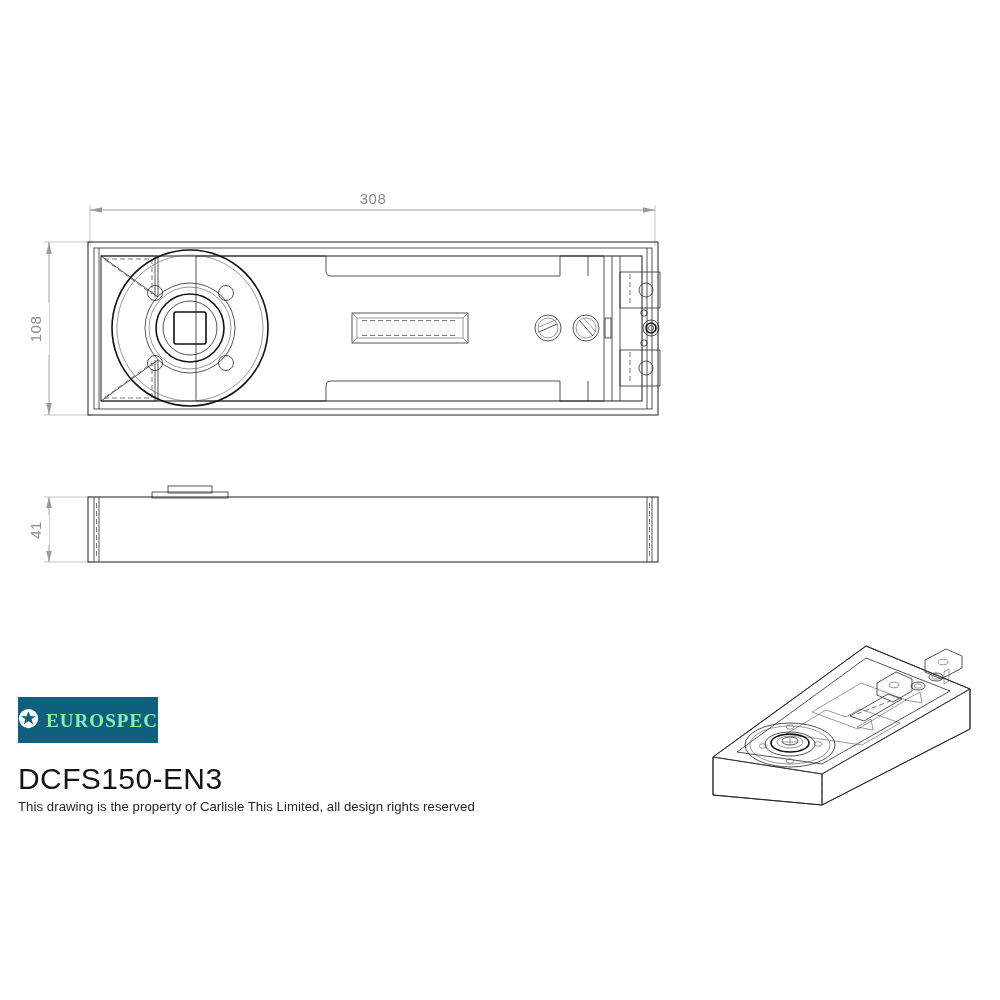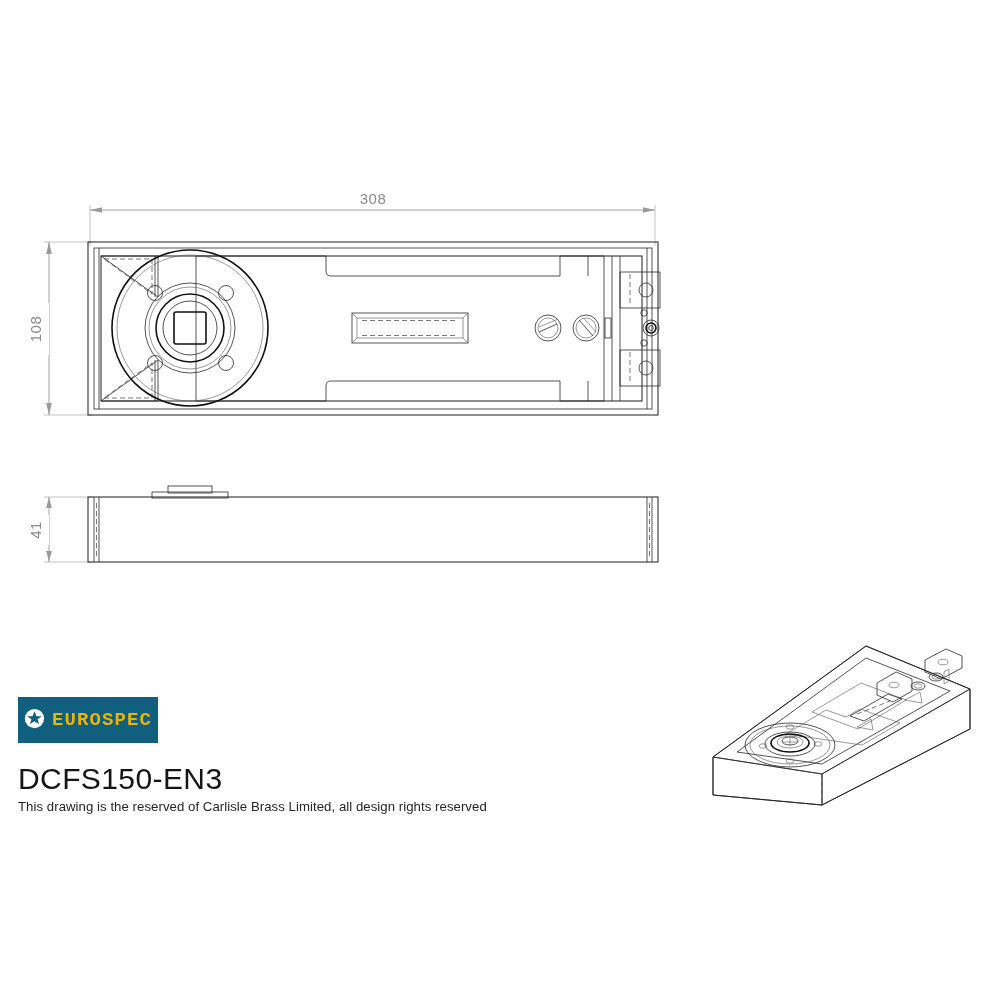--- a/index.html
+++ b/index.html
@@ -58,22 +58,22 @@
   #logo-badge {
     width: 140px;
     height: 46px;
     display: flex;
     align-items: center;
     justify-content: center;
     gap: 7px;
   }
   #logo-star-icon { display: block; }
   #logo-wordmark {
-    color: #eab308;
-    font-family: Liberation Mono, monospace;
+    color: #86efac;
+    font-family: Liberation Serif, serif;
     font-weight: bold;
     font-size: 19px;
     letter-spacing: 1.1px;
     line-height: 1;
   }
   #part-number {
     margin-top: 20px;
     font-family: "Liberation Sans", sans-serif;
     font-size: 30px;
     font-weight: 400;
@@ -309,16 +309,16 @@
         <svg width="21" height="21" viewBox="0 0 24 24" aria-hidden="true">
           <circle cx="12" cy="12" r="11" fill="#ffffff"></circle>
           <polygon fill="#115f7e" points="12,3.6 14.3,9.3 20.4,9.3 15.5,12.9 17.3,18.7 12,15.2 6.7,18.7 8.5,12.9 3.6,9.3 9.7,9.3"></polygon>
         </svg>
       </span>
       <span id="logo-wordmark">EUROSPEC</span>
     </div>
 
     <div id="part-number">DCFS150-EN3</div>
 
-    <div id="copyright-note">This drawing is the reserved of Carlisle Brass Limited, all design rights reserved</div>
+    <div id="copyright-note">This drawing is the property of Carlisle This Limited, all design rights reserved</div>
   </div>
 
 </div>
 
 </body></html>

